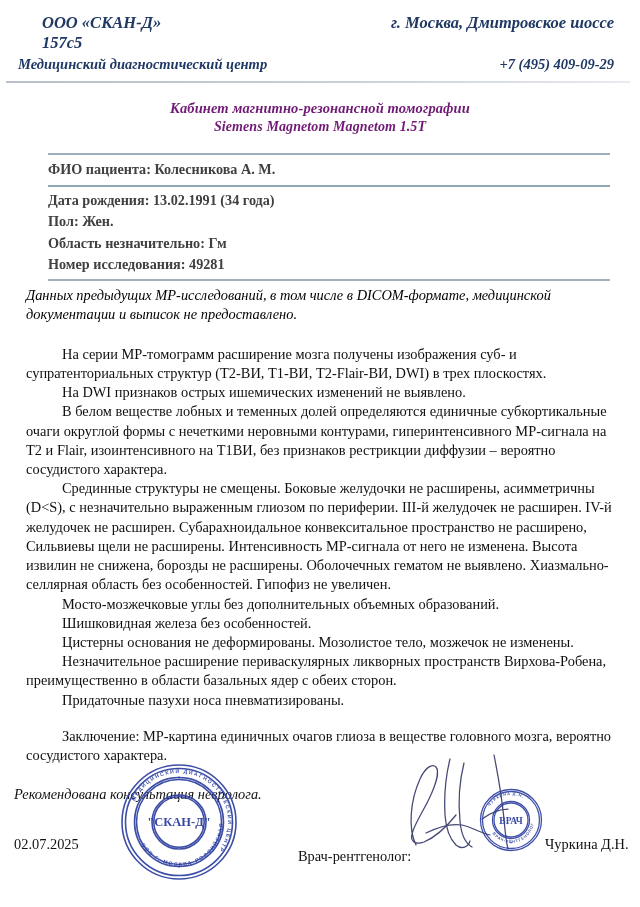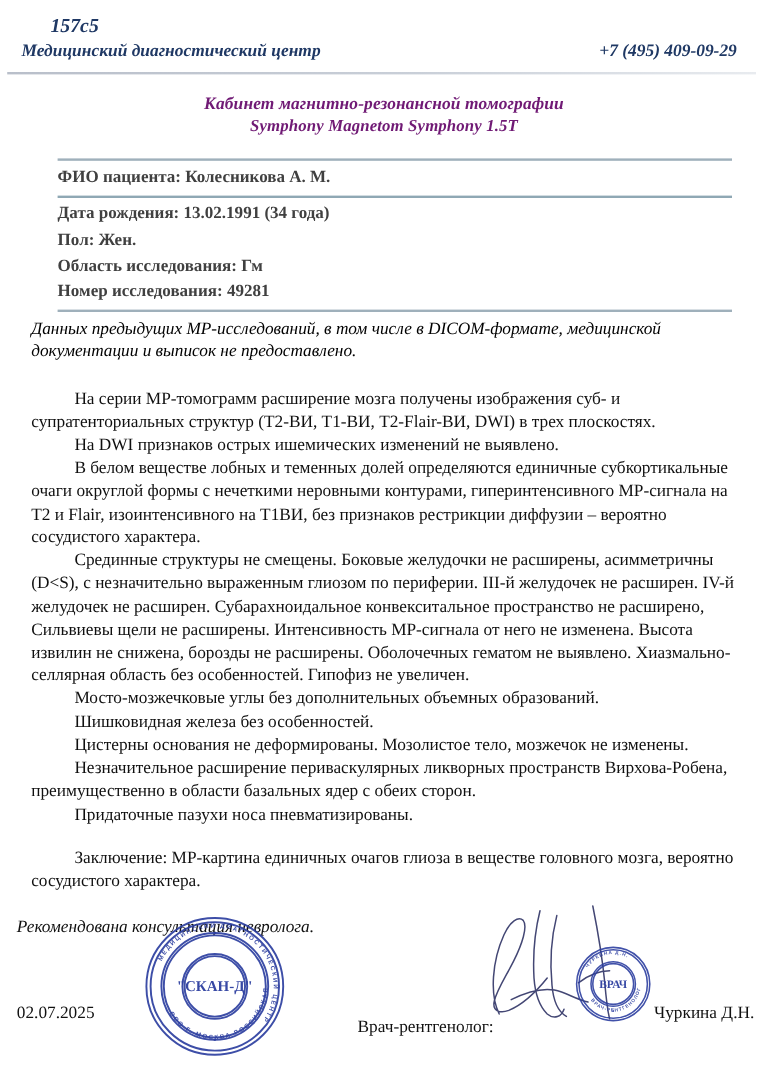--- a/index.html
+++ b/index.html
@@ -207,43 +207,47 @@
     width: 150px;
     height: 108px;
   }
 </style>
 </head>
 <body>
 
 <div class="page">
 
   <div class="letterhead">
+    <div class="lh-row">
+      <span class="lh-left">ООО «СКАН-Д»</span>
+      <span class="lh-right">г. Москва, Дмитровское шоссе</span>
+    </div>
     <div class="lh-row2">
       <span class="lh-addr2">157с5</span>
       <span></span>
     </div>
     <div class="lh-row3">
       <span class="lh-sub">Медицинский диагностический центр</span>
       <span class="lh-phone">+7 (495) 409-09-29</span>
     </div>
   </div>
   <div class="head-rule"></div>
 
   <div class="cabinet">
     <div>Кабинет магнитно-резонансной томографии</div>
-    <div class="line2">Symphony Magnetom Symphony 1.5T</div>
+    <div class="line2">Siemens Magnetom Magnetom 1.5T</div>
   </div>
 
   <div class="patient">
     <div class="sep-top"></div>
     <div class="p-row">ФИО пациента: Колесникова А. М.</div>
     <div class="sep-mid"></div>
     <div class="p-row">Дата рождения: 13.02.1991 (34 года)</div>
     <div class="p-row">Пол: Жен.</div>
-    <div class="p-row">Область исследования: Гм</div>
+    <div class="p-row">Область незначительно: Гм</div>
     <div class="p-row">Номер исследования: 49281</div>
     <div class="sep-bot"></div>
   </div>
 
   <div class="notice">Данных предыдущих МР-исследований, в том числе в DICOM-формате, медицинской документации и выписок не предоставлено.</div>
 
   <div class="body-text">
     <p class="para">На серии МР-томограмм расширение мозга получены изображения суб- и супратенториальных структур (Т2-ВИ, Т1-ВИ, Т2-Flair-ВИ, DWI) в трех плоскостях.</p>
     <p class="para">На DWI признаков острых ишемических изменений не выявлено.</p>
     <p class="para">В белом веществе лобных и теменных долей определяются единичные субкортикальные очаги округлой формы с нечеткими неровными контурами, гиперинтенсивного МР-сигнала на Т2 и Flair, изоинтенсивного на Т1ВИ, без признаков рестрикции диффузии – вероятно сосудистого характера.</p>

